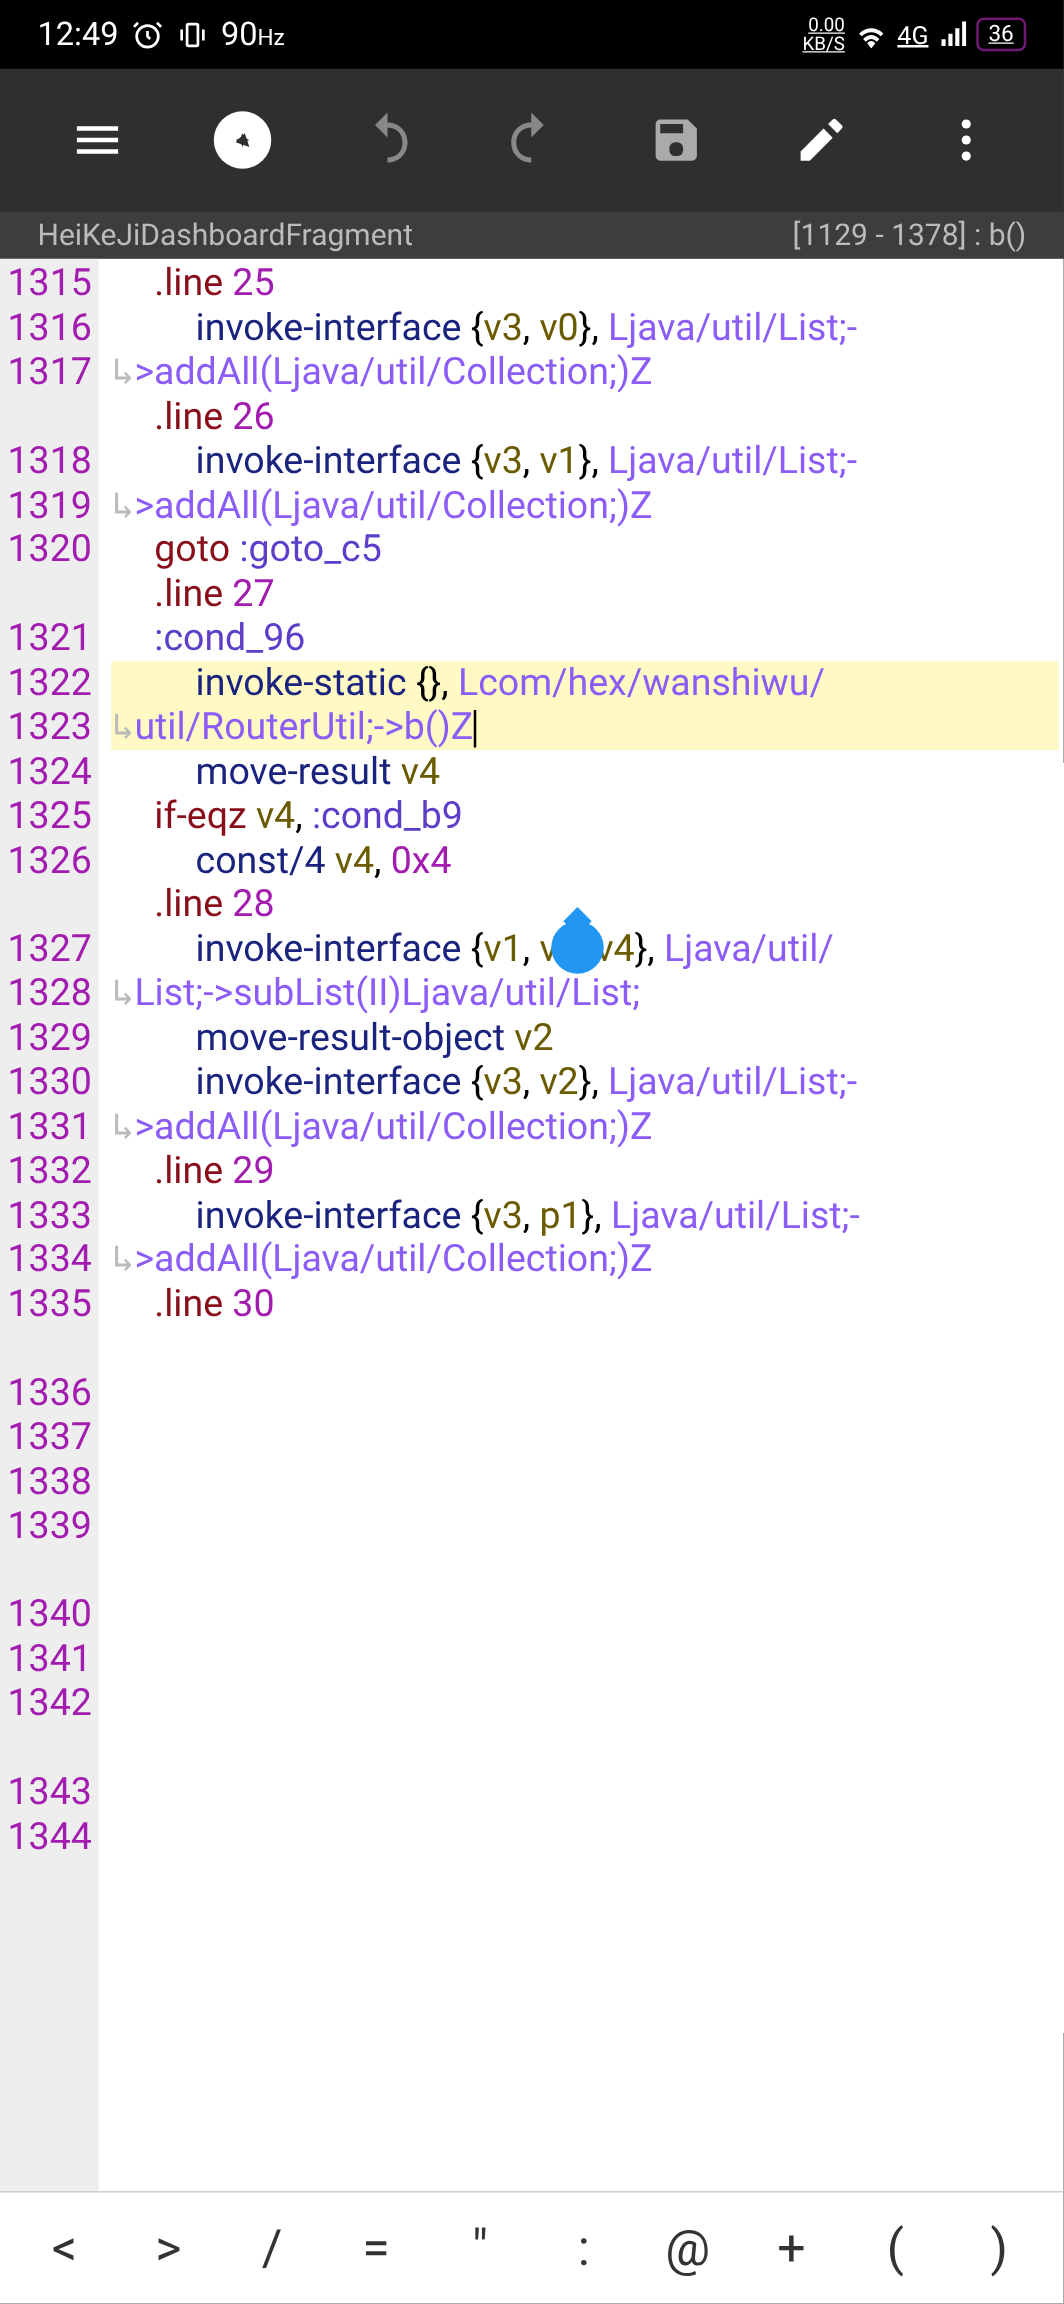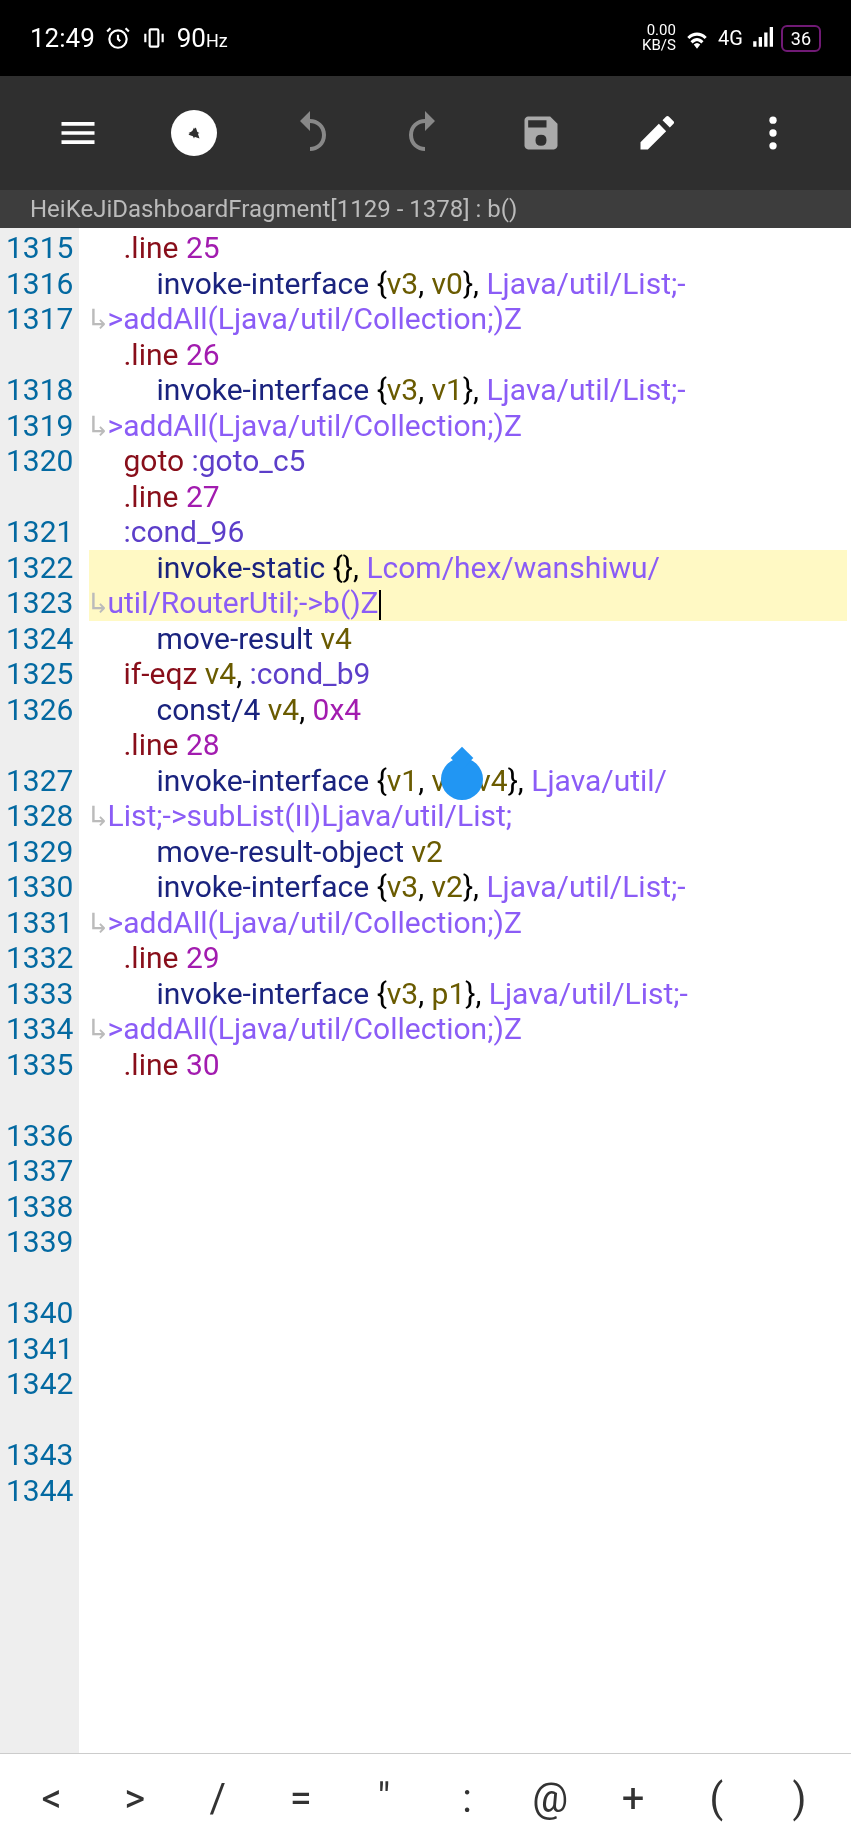--- a/index.html
+++ b/index.html
@@ -6,31 +6,31 @@
 body {
   width: 851px;
   height: 1843px;
   font-family: -apple-system, Roboto, sans-serif;
   background: #000;
   overflow: hidden;
   display: flex;
   flex-direction: column;
 }
 .status-bar {
-  height: 76px;
+  height: 55px;
   background: #000;
   color: #fff;
   display: flex;
   align-items: center;
   justify-content: space-between;
   padding: 0 30px;
   font-size: 26px;
 }
 .status-left { display: flex; align-items: center; gap: 10px; }
-.status-right { display: flex; align-items: center; gap: 8px; font-size: 20px; }
+.status-right { display: flex; align-items: center; gap: 8px; font-size: 20px; text-decoration: underline; }
 .status-kbs { display: flex; flex-direction: column; line-height: 1; font-size: 15px; text-align: right; }
 .status-hz { font-size: 18px; }
 .battery-box { border: 2px solid #701a75; border-radius: 6px; padding: 1px 8px; font-size: 18px; }
 
 .toolbar {
   height: 114px;
   background: #2f2f2f;
   display: flex;
   align-items: center;
   justify-content: space-around;
@@ -44,36 +44,36 @@
   width: 46px; height: 46px; border-radius: 50%; background: #fff;
   display: flex; align-items: center; justify-content: center;
 }
 
 .info-bar {
   height: 38px;
   background: #3d3d3d;
   color: #bbb;
   display: flex;
   align-items: center;
-  justify-content: flex-start;
+  justify-content: space-between;
   padding: 0 30px;
   font-size: 24px;
 }
 
 .editor {
   flex: 1;
   background: #fff;
   display: flex;
   font-family: "Roboto", monospace;
   font-size: 30px;
   overflow: hidden;
 }
 .gutter {
   background: #eee;
-  color: #0369a1;
+  color: #a21caf;
   padding: 2px 6px 0 6px;
   text-align: left;
   font-size: 30px;
   line-height: 35.5px;
 }
 .gutter div { white-space: pre; }
 .code {
   flex: 1;
   padding: 2px 4px 0 10px;
   line-height: 35.5px;

